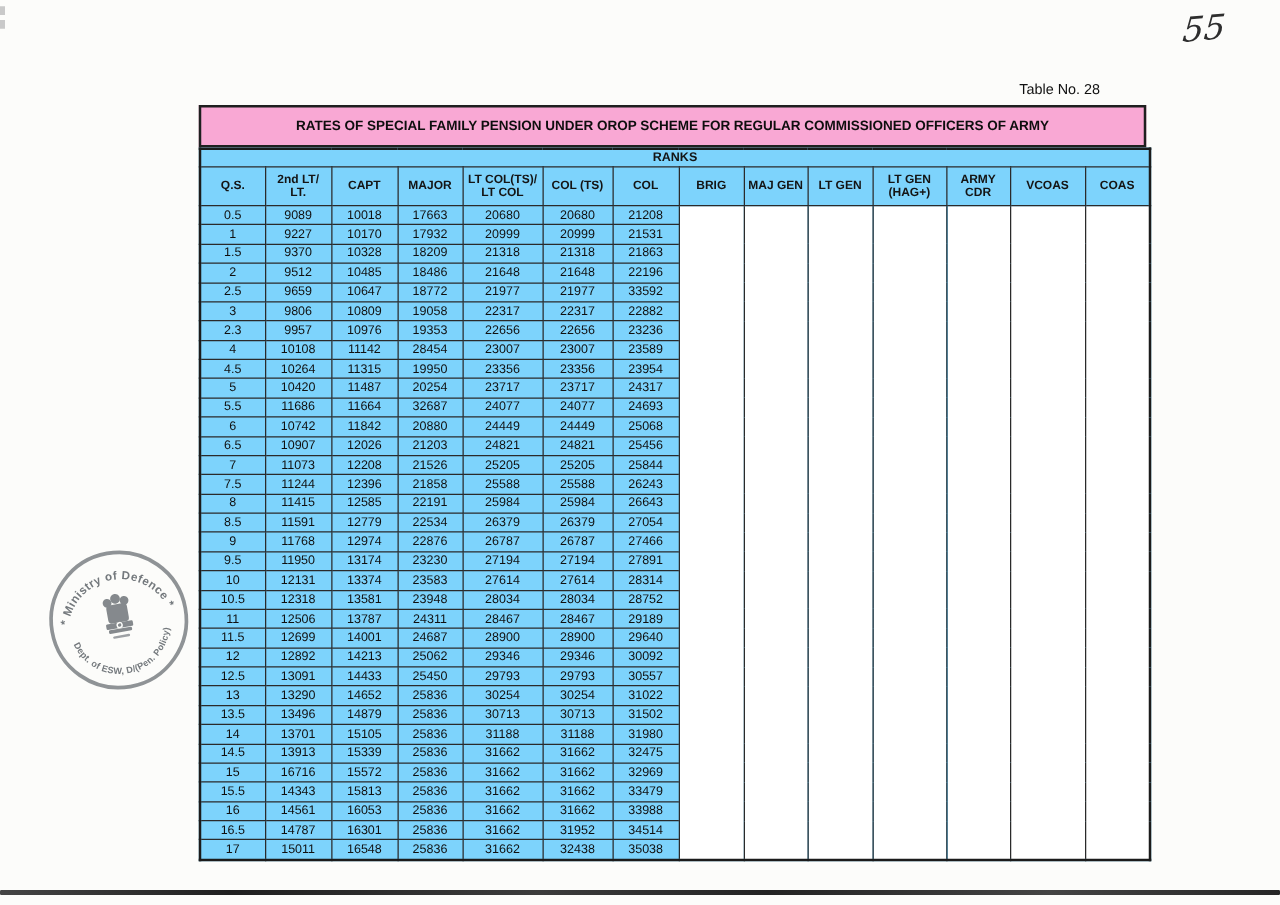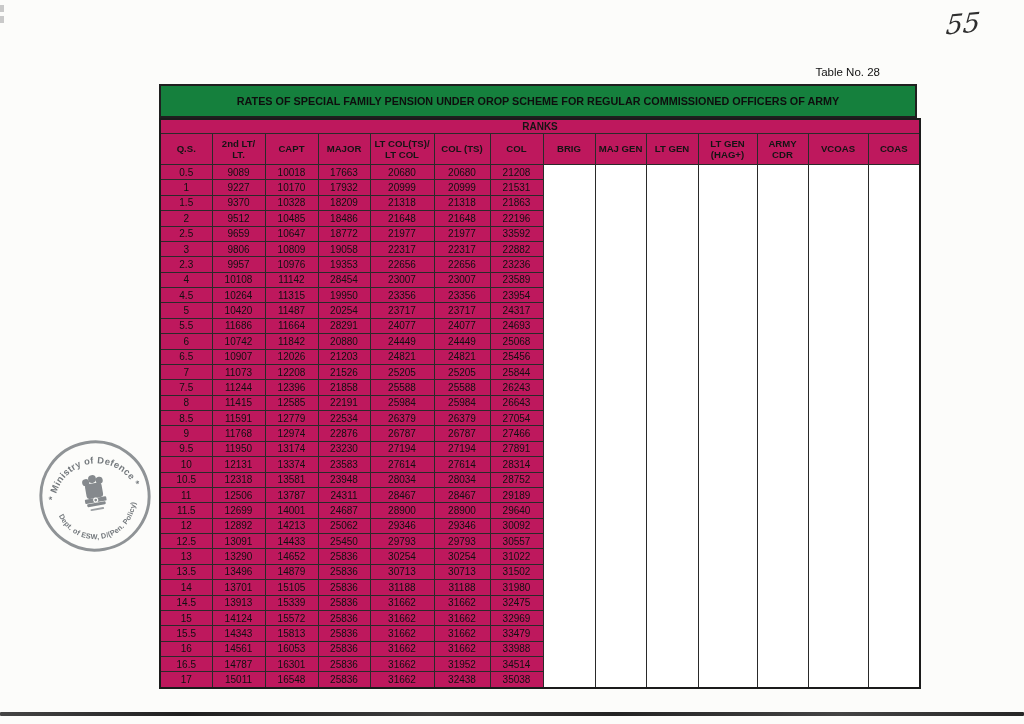--- a/index.html
+++ b/index.html
@@ -14,29 +14,29 @@
     font-family:"DejaVu Serif", serif; font-style:italic;
     font-size:27px; color:#2e2e2e;
     transform:rotate(-5deg) skewX(-10deg);
   }
   .table-no {
     position:absolute; left:740px; top:66px; width:140px;
     text-align:right; font-weight:normal; font-size:11.5px; color:#111;
   }
   .title-box {
     position:absolute; left:159px; top:84px; width:754px; height:30px;
-    border:2px solid #1f1f1f; background:#15803d;
+    border:2px solid #1f1f1f; background:#f9a8d4;
     display:flex; flex-direction:column; justify-content:center;
     text-align:center; font-weight:bold; font-size:10.8px; line-height:14px;
     color:#0e0e0e;
   }
   table.main-table {
     position:absolute; left:159px; top:118px;
     border-collapse:collapse; table-layout:fixed;
-    background:#be185d; border:2px solid #1b1b1b;
+    background:#7dd3fc; border:2px solid #1b1b1b;
   }
   .main-table th, .main-table td {
     border:1px solid #2a2a2a; padding:0; text-align:center;
     overflow:hidden; vertical-align:middle;
   }
   .ranks-cell {
     height:13px; font-size:10px; font-weight:bold;
     border-bottom:1px solid #2a2a2a;
   }
   #header-row th {
@@ -206,21 +206,21 @@
           <td>11487</td>
           <td>20254</td>
           <td>23717</td>
           <td>23717</td>
           <td>24317</td>
         </tr>
         <tr>
           <td class="qs-cell">5.5</td>
           <td>11686</td>
           <td>11664</td>
-          <td>28291</td>
+          <td>32687</td>
           <td>24077</td>
           <td>24077</td>
           <td>24693</td>
         </tr>
         <tr>
           <td class="qs-cell">6</td>
           <td>10742</td>
           <td>11842</td>
           <td>20880</td>
           <td>24449</td>
@@ -375,21 +375,21 @@
           <td class="qs-cell">14.5</td>
           <td>13913</td>
           <td>15339</td>
           <td>25836</td>
           <td>31662</td>
           <td>31662</td>
           <td>32475</td>
         </tr>
         <tr>
           <td class="qs-cell">15</td>
-          <td>14124</td>
+          <td>16716</td>
           <td>15572</td>
           <td>25836</td>
           <td>31662</td>
           <td>31662</td>
           <td>32969</td>
         </tr>
         <tr>
           <td class="qs-cell">15.5</td>
           <td>14343</td>
           <td>15813</td>

